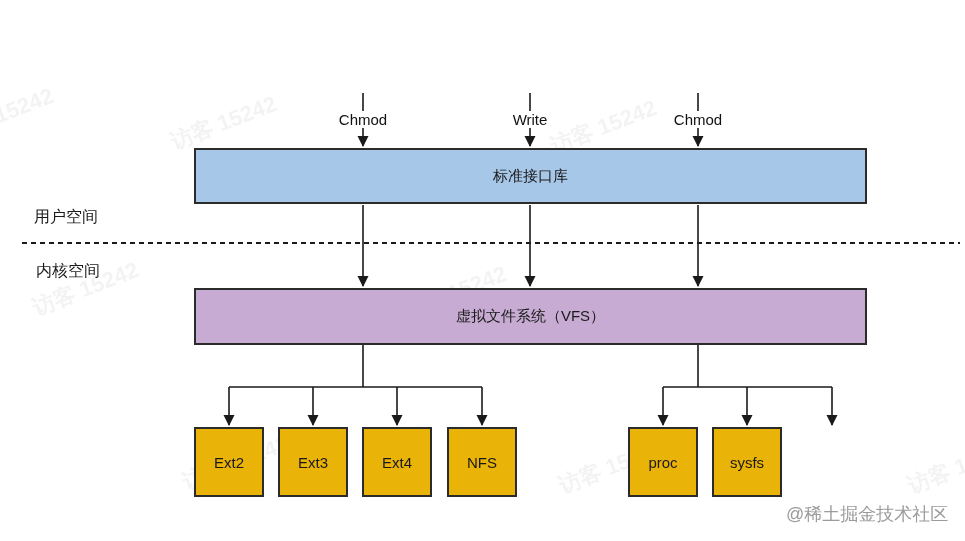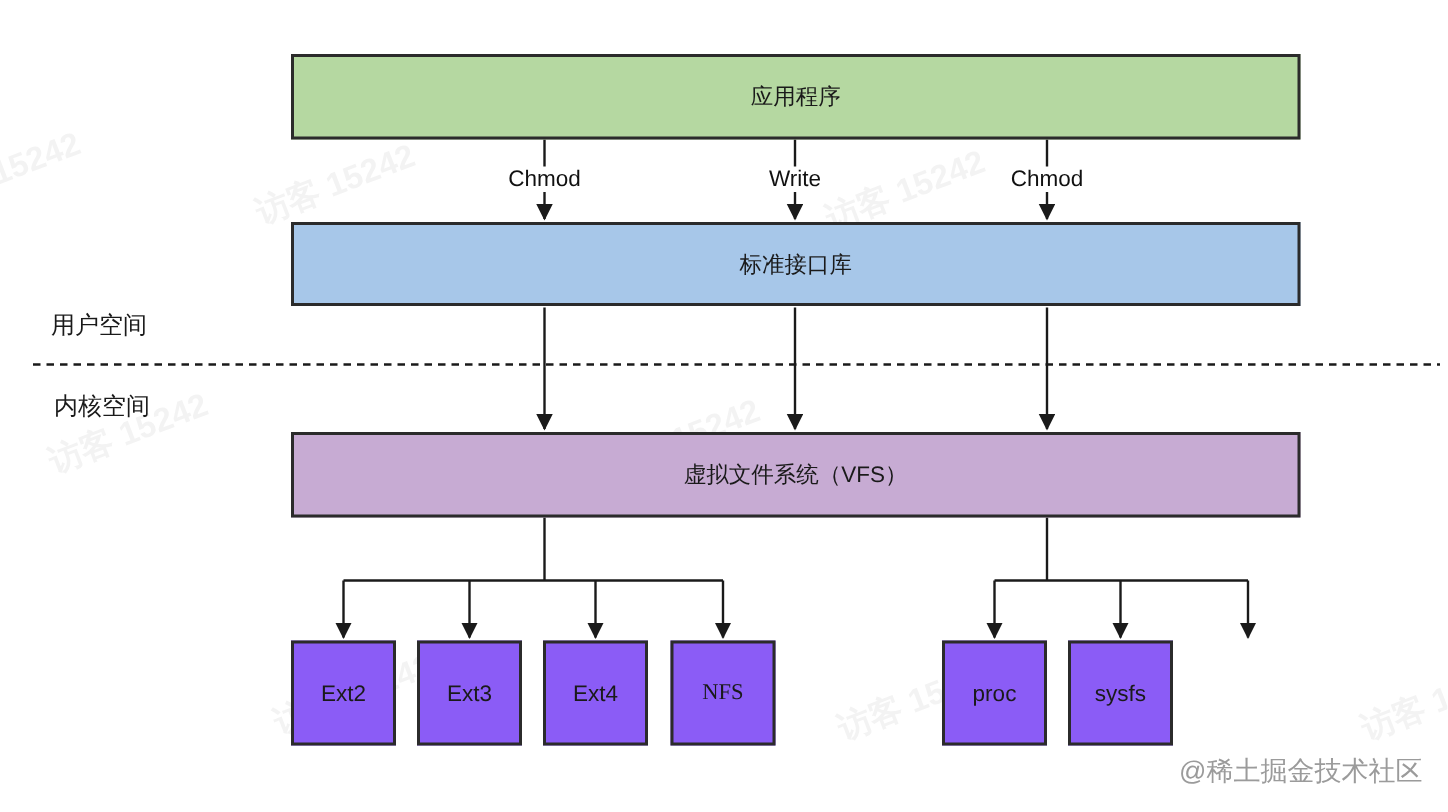--- a/index.html
+++ b/index.html
@@ -30,25 +30,25 @@
     display: flex;
     align-items: center;
     justify-content: center;
     z-index: 2;
     color: #1a1a1a;
   }
   .tier { left: 194px; width: 673px; height: 57px; font-size: 15px; }
   .tier-app { top: 36px;  background: #b5d8a1; }
   .tier-lib { top: 148px; background: #a7c7e9; height: 56px; }
   .tier-vfs { top: 288px; background: #c7abd3; }
-  .fsbox { top: 427px; width: 70px; height: 70px; background: #8b5cf6; font-size: 15px; }
+  .fsbox { top: 427px; width: 70px; height: 70px; background: #eab308; font-size: 15px; }
   .fs-ext2  { left: 194px; }
   .fs-ext3  { left: 278px; }
   .fs-ext4  { left: 362px; }
-  .fs-nfs   { left: 447px; font-family: Liberation Serif, serif; }
+  .fs-nfs   { left: 447px; }
   .fs-proc  { left: 628px; }
   .fs-sysfs { left: 712px; }
   .fs-ramfs { left: 797px; }
   .arrow-label {
     position: absolute;
     top: 111px;
     transform: translateX(-50%);
     background: #ffffff;
     padding: 0 4px;
     font-size: 15px;
@@ -116,23 +116,20 @@
       <line x1="482" y1="387" x2="482" y2="425" marker-end="url(#arrow)"></line>
 
       <line x1="698" y1="345" x2="698" y2="387"></line>
       <line x1="663" y1="387" x2="832" y2="387"></line>
       <line x1="663" y1="387" x2="663" y2="425" marker-end="url(#arrow)"></line>
       <line x1="747" y1="387" x2="747" y2="425" marker-end="url(#arrow)"></line>
       <line x1="832" y1="387" x2="832" y2="425" marker-end="url(#arrow)"></line>
     </g>
   </svg>
 
-  <div class="box tier tier-app">
-    <span>应用程序</span>
-  </div>
   <div class="box tier tier-lib">
     <span>标准接口库</span>
   </div>
   <div class="box tier tier-vfs">
     <span>虚拟文件系统（VFS）</span>
   </div>
 
   <span class="arrow-label al-read">Chmod</span>
   <span class="arrow-label al-write">Write</span>
   <span class="arrow-label al-chmod">Chmod</span>

